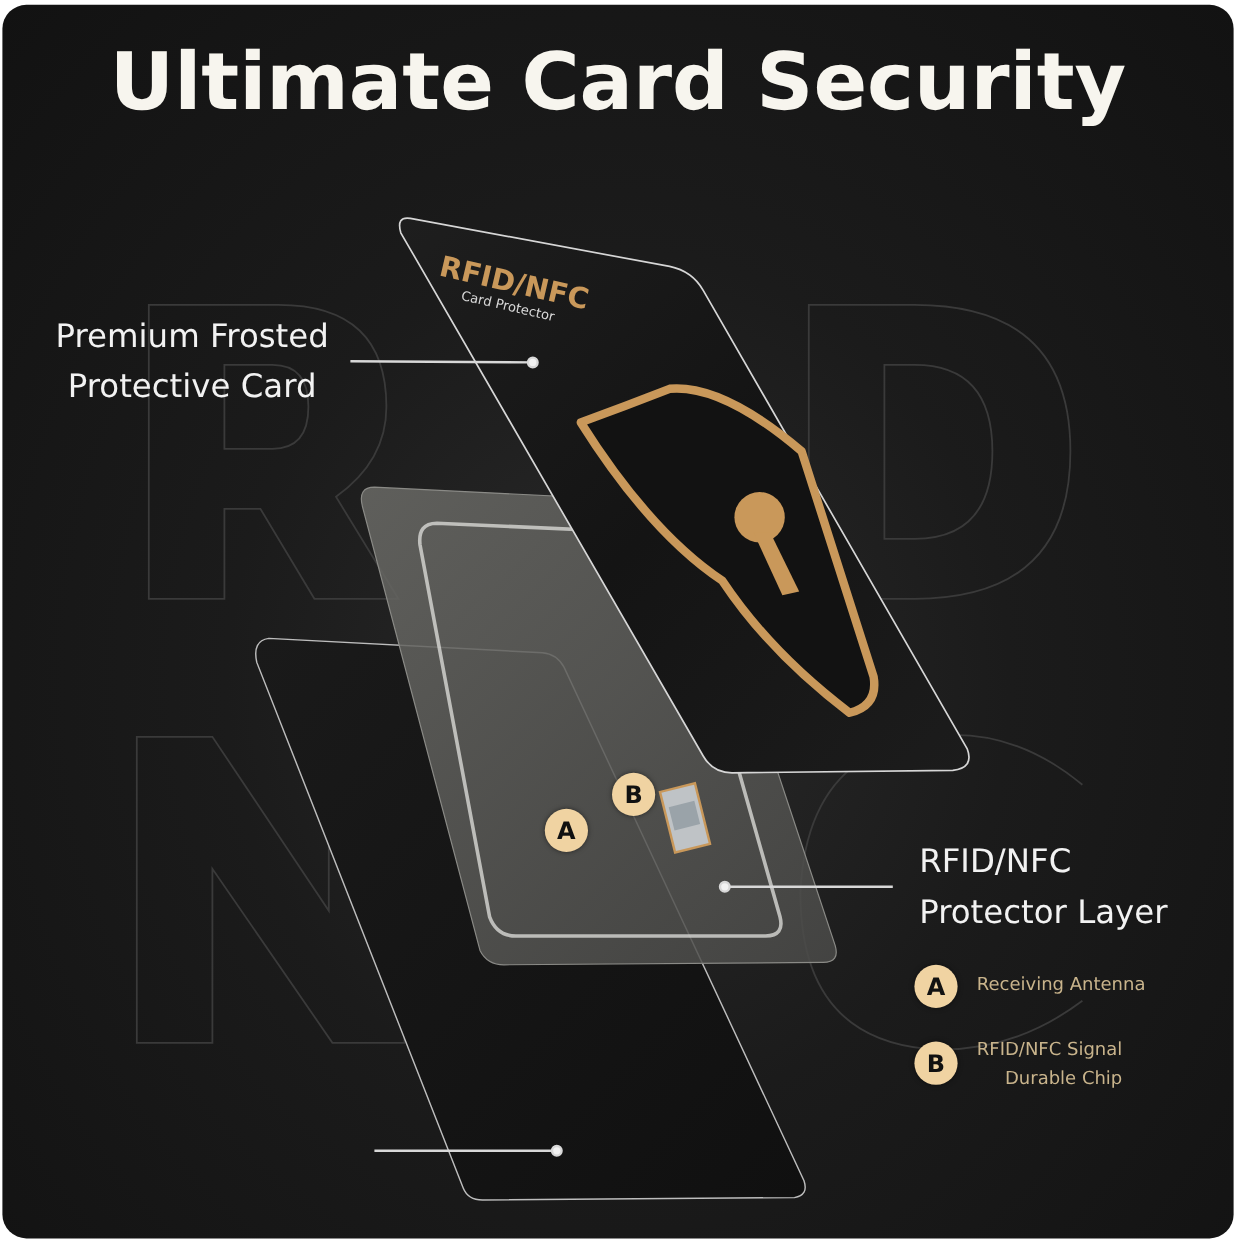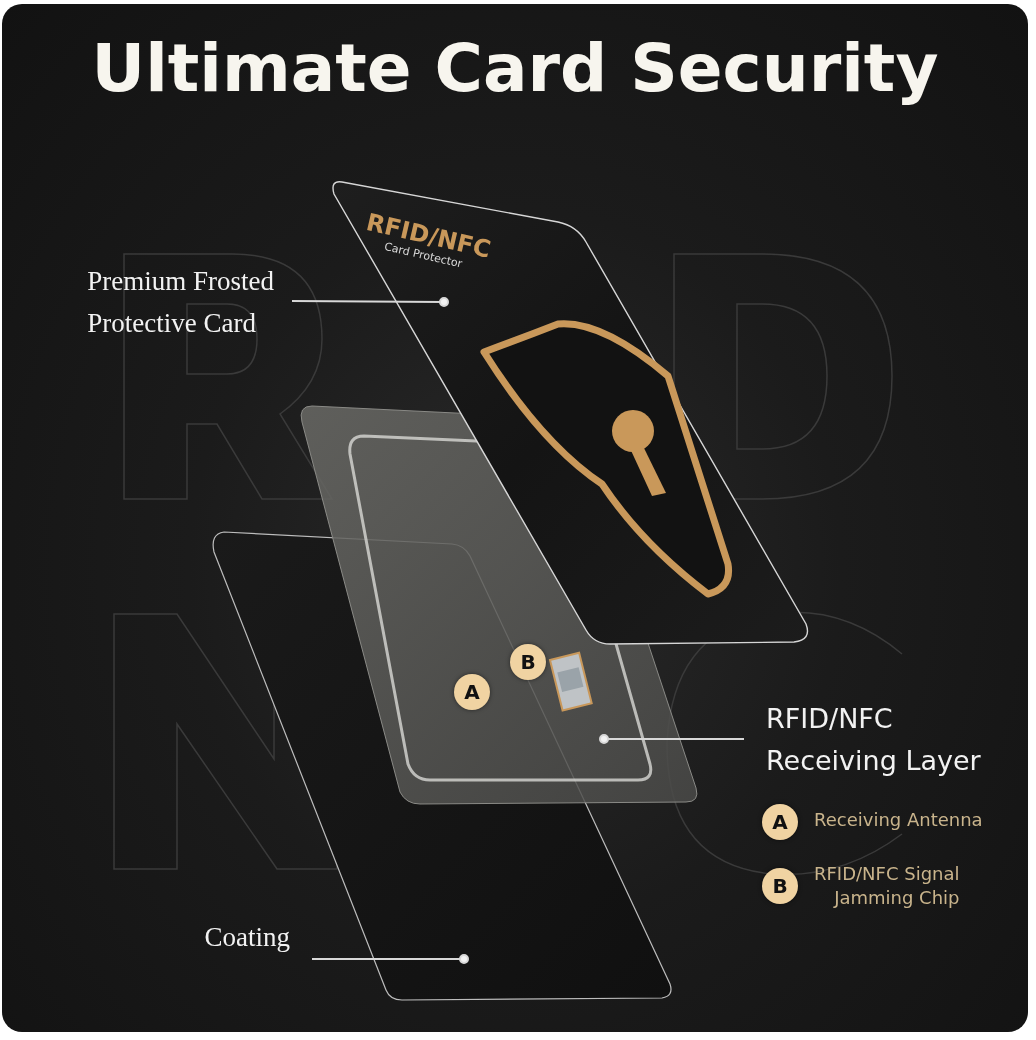--- a/index.html
+++ b/index.html
@@ -7,22 +7,22 @@
          font-family: "DejaVu Sans", "Liberation Sans", sans-serif; }
   .panel { position: absolute; left: 2px; top: 4px; width: 1026px; height: 1028px;
            border-radius: 20px; overflow: hidden;
            background: radial-gradient(ellipse at 50% 55%, #2a2a2a 0%, #1b1b1b 45%, #121212 100%); }
   .title { position: absolute; left: 0; right: 0; top: 26px; text-align: center;
            color: #f7f5ee; font-weight: bold; font-size: 66px; letter-spacing: 0px;
            font-family: "DejaVu Sans", sans-serif; }
   .bg-letters { position: absolute; left: 0; top: 0; width: 100%; height: 100%; }
   .label { position: absolute; color: #f2f2f2; font-size: 27px; line-height: 42px;
            font-family: "DejaVu Sans", sans-serif; }
-  .label.right { text-align: left; font-family: Liberation Serif, serif; }
-  .legend { position: absolute; color: #c9b48c; font-size: 18px; line-height: 24px;
+  .label.right { text-align: center; }
+  .legend { position: absolute; color: #c9b48c; font-size: 15px; line-height: 24px;
             font-family: "DejaVu Sans", sans-serif; }
   .badge { position: absolute; width: 36px; height: 36px; border-radius: 50%;
            background: #f0d3a2; color: #111; font-weight: bold; font-size: 20px;
            display: flex; align-items: center; justify-content: center;
            font-family: "DejaVu Sans", sans-serif; box-shadow: 0 0 4px rgba(0,0,0,0.5); }
   .card-text-main { position: absolute; color: #c9985a; font-weight: bold; font-size: 24px;
                     transform-origin: left top; font-family: "DejaVu Sans", sans-serif; }
   .card-text-sub { position: absolute; color: #d8d8d8; font-size: 11px;
                    transform-origin: left top; font-family: "DejaVu Sans", sans-serif; }
   svg { position: absolute; left: 0; top: 0; }
@@ -103,31 +103,30 @@
   <div class="card-text-main" style="left:368px; top:204px; transform: rotate(13deg);">RFID/NFC</div>
   <div class="card-text-sub" style="left:384px; top:236px; transform: rotate(13deg);">Card Protector</div>
 
   <div class="label right" style="right:754px; top:256px;">
     <div>Premium Frosted</div>
     <div>Protective Card</div>
   </div>
 
   <div class="label" style="left:764px; top:694px;">
     <div>RFID/NFC</div>
-    <div>Receiving Layer</div>
+    <div>Protector Layer</div>
   </div>
 
   <div class="label right" style="right:738px; top:912px;">
-    <div>Coating</div>
   </div>
 
   <div class="badge" style="left:452px; top:670px;">A</div>
   <div class="badge" style="left:508px; top:640px;">B</div>
 
   <div class="badge" style="left:760px; top:800px;">A</div>
   <div class="legend" style="left:812px; top:804px;">Receiving Antenna</div>
 
   <div class="badge" style="left:760px; top:864px;">B</div>
   <div class="legend" style="left:812px; top:858px;text-align:right;">
     <div>RFID/NFC Signal</div>
-    <div>Jamming Chip</div>
+    <div>Durable Chip</div>
   </div>
 </div>
 
 </body></html>

